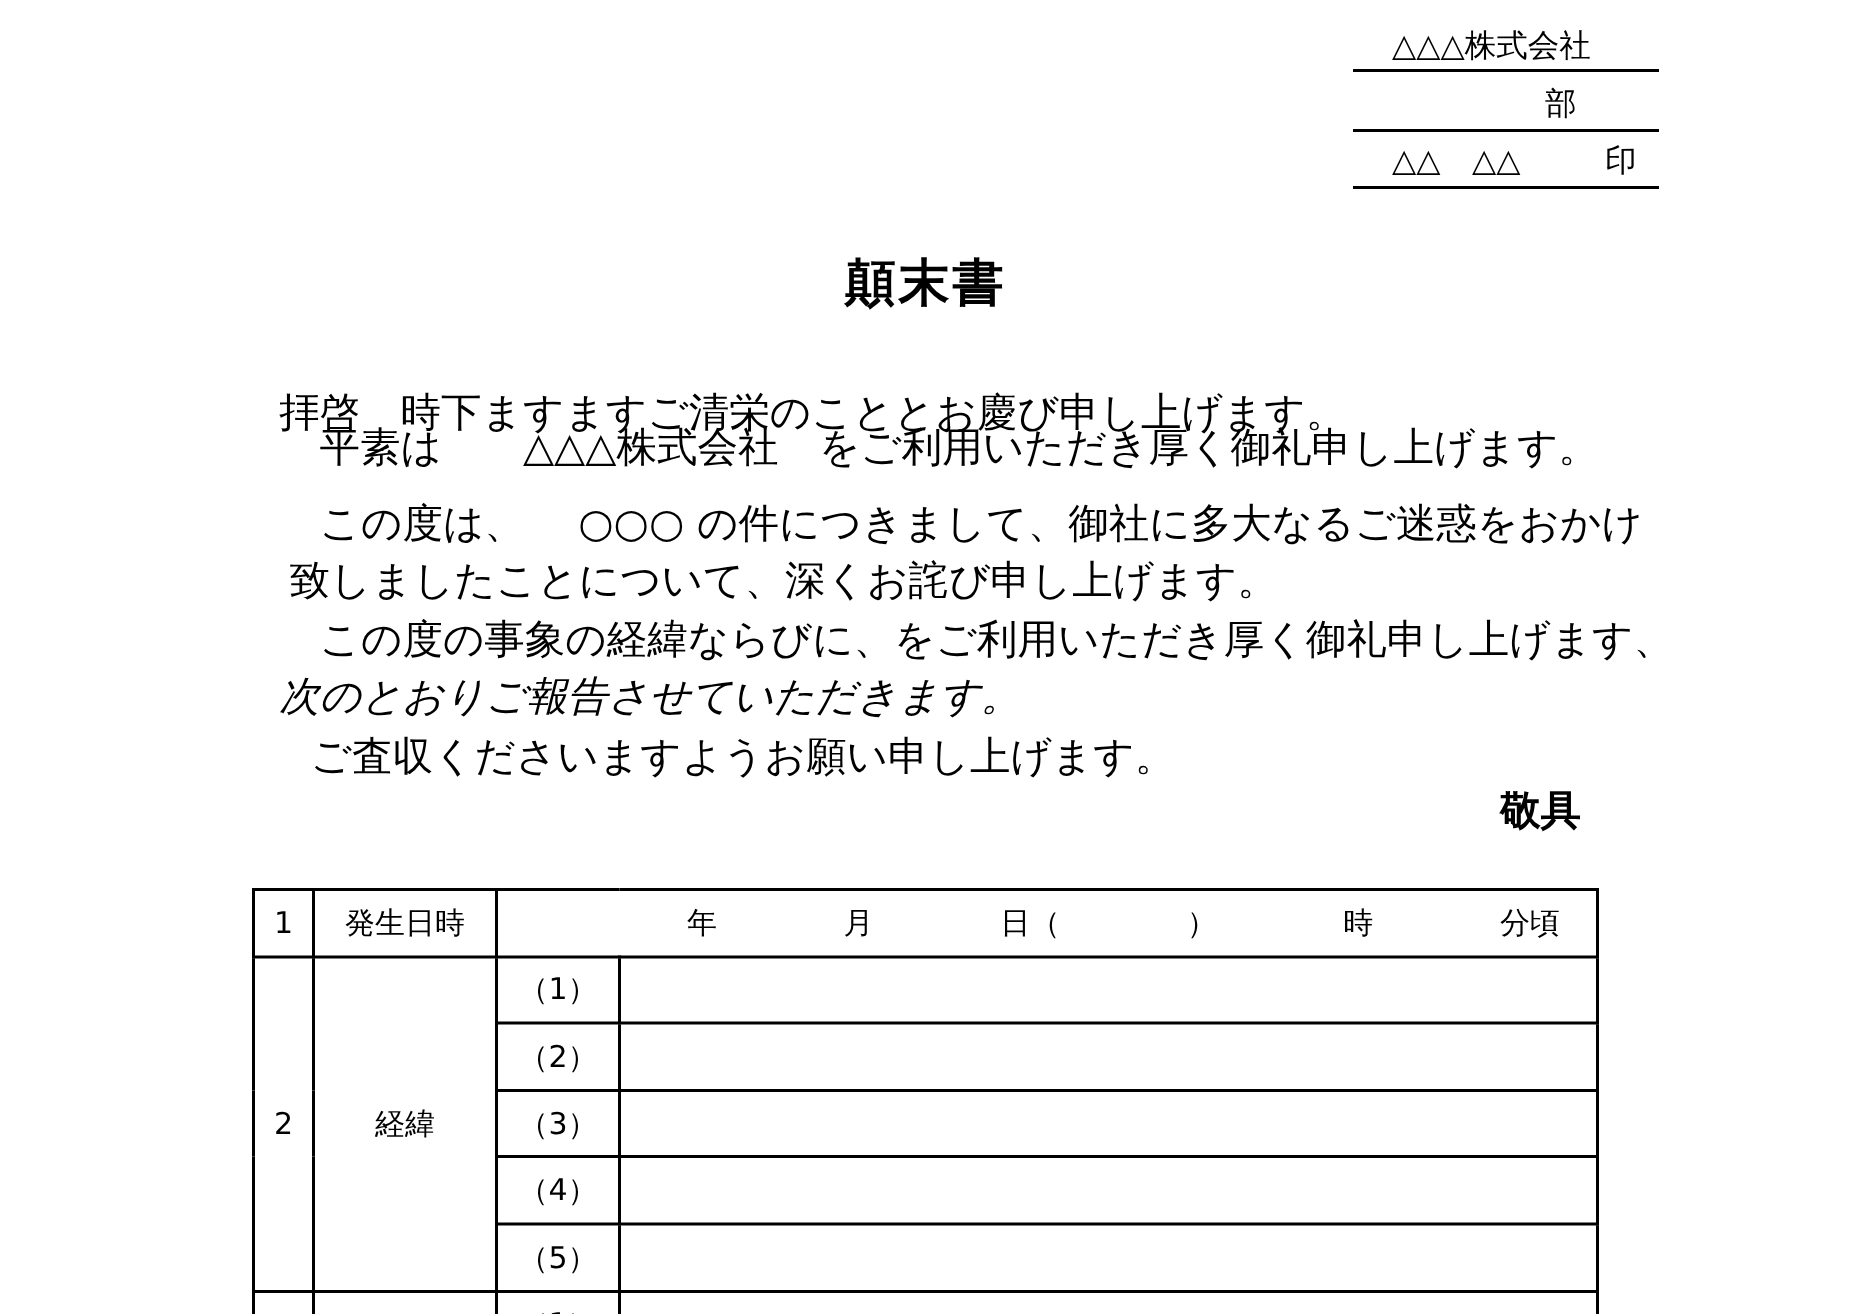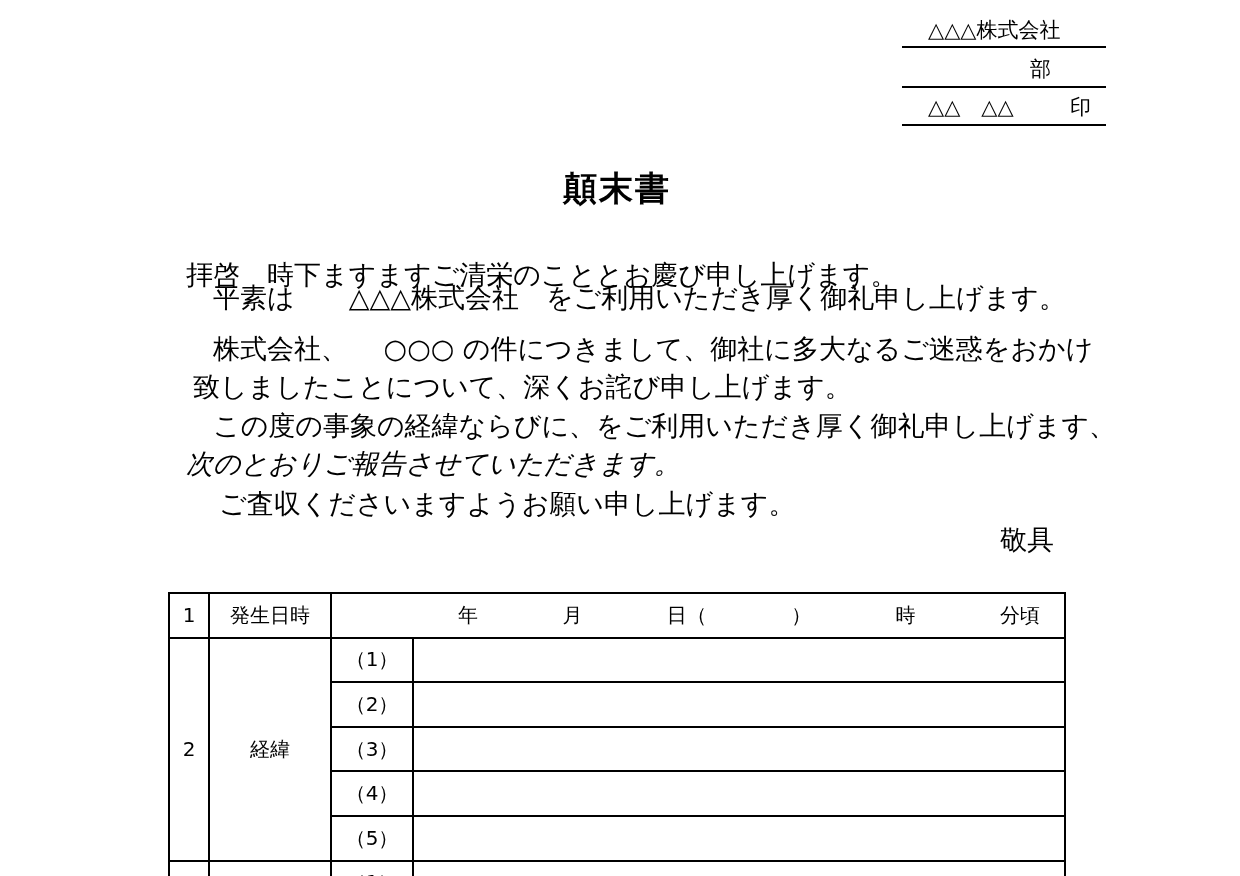--- a/index.html
+++ b/index.html
@@ -27,26 +27,26 @@
 <div class="abs sender" style="left:1030px; top:55px;">部</div>
 <div class="hline" style="left:902px; top:86px; width:204px;"></div>
 <div class="abs sender" style="left:928px; top:93px;">△△　△△</div>
 <div class="abs sender" style="left:1070px; top:93px;">印</div>
 <div class="hline" style="left:902px; top:124px; width:204px;"></div>
 
 <div class="abs title" style="left:563px; top:166px;">顛末書</div>
 
 <div class="abs body-line" style="left:174px; top:257px;">拝啓　時下ますますご清栄のこととお慶び申し上げます。</div>
 <div class="abs body-line" style="left:174px; top:280px;">　平素は　　△△△株式会社　をご利用いただき厚く御礼申し上げます。</div>
-<div class="abs body-line" style="left:174px; top:331px;">　株式会社、　 ○○○ の件につきまして、御社に多大なるご迷惑をおかけ</div>
+<div class="abs body-line" style="left:174px; top:331px;">　この度は、　 ○○○ の件につきまして、御社に多大なるご迷惑をおかけ</div>
 <div class="abs body-line" style="left:181px; top:369px;">致しましたことについて、深くお詫び申し上げます。</div>
 <div class="abs body-line" style="left:174px; top:408px;">　この度の事象の経緯ならびに、をご利用いただき厚く御礼申し上げます、</div>
 <div class="abs body-line" style="left:174px; top:446px;font-style:italic;">次のとおりご報告させていただきます。</div>
-<div class="abs body-line" style="left:180px; top:486px;">　ご査収くださいますようお願い申し上げます。</div>
-<div class="abs body-line" style="left:988px; top:522px;">敬具</div>
+<div class="abs body-line" style="left:168px; top:486px;">　ご査収くださいますようお願い申し上げます。</div>
+<div class="abs body-line" style="left:988px; top:522px;font-weight:bold;">敬具</div>
 
 <table class="tbl">
   <tbody>
       <tr>
     <td class="c-num">1</td>
     <td class="c-label">発生日時</td>
     <td colspan="2">
       <div class="dt">
         <span>年</span>
         <span>月</span>

